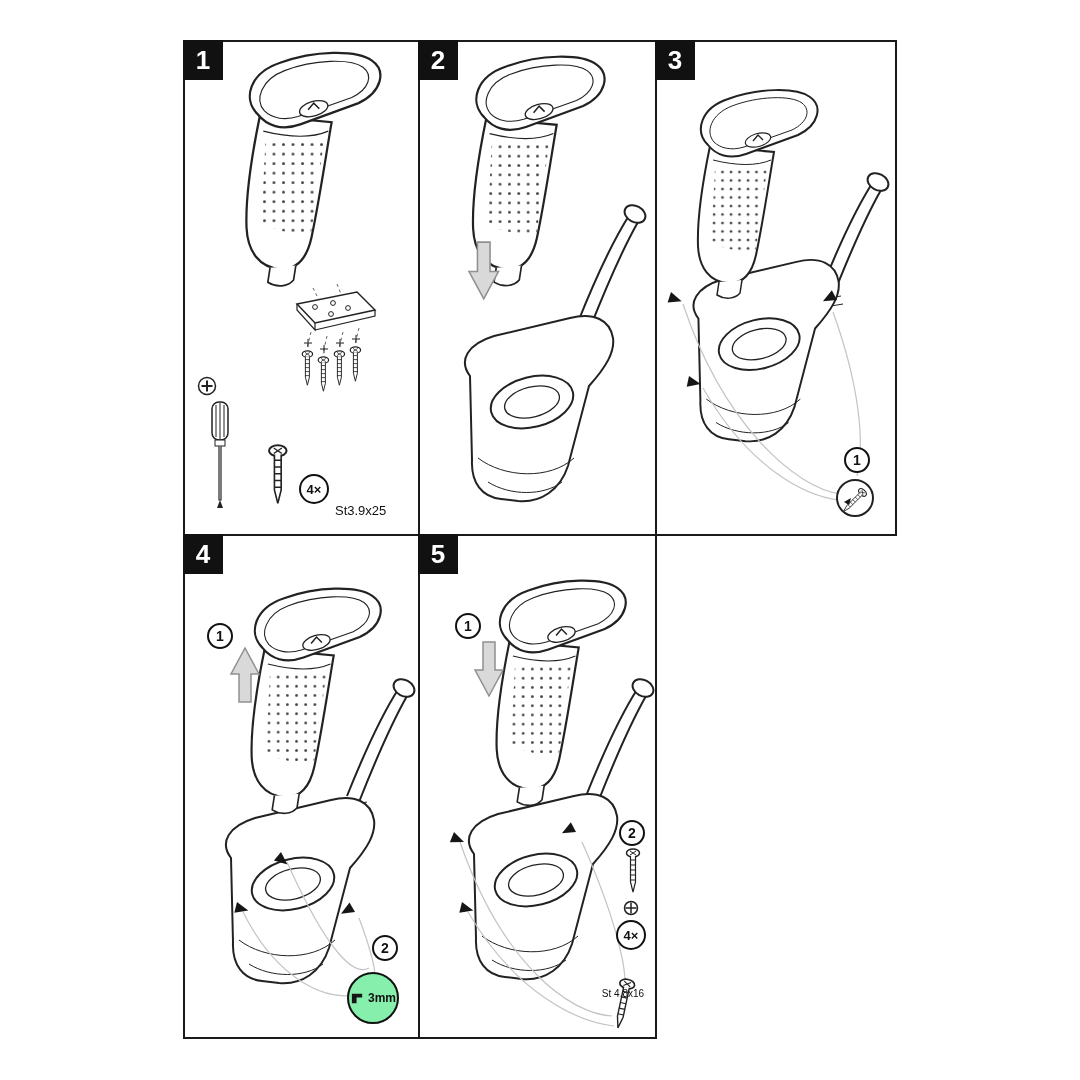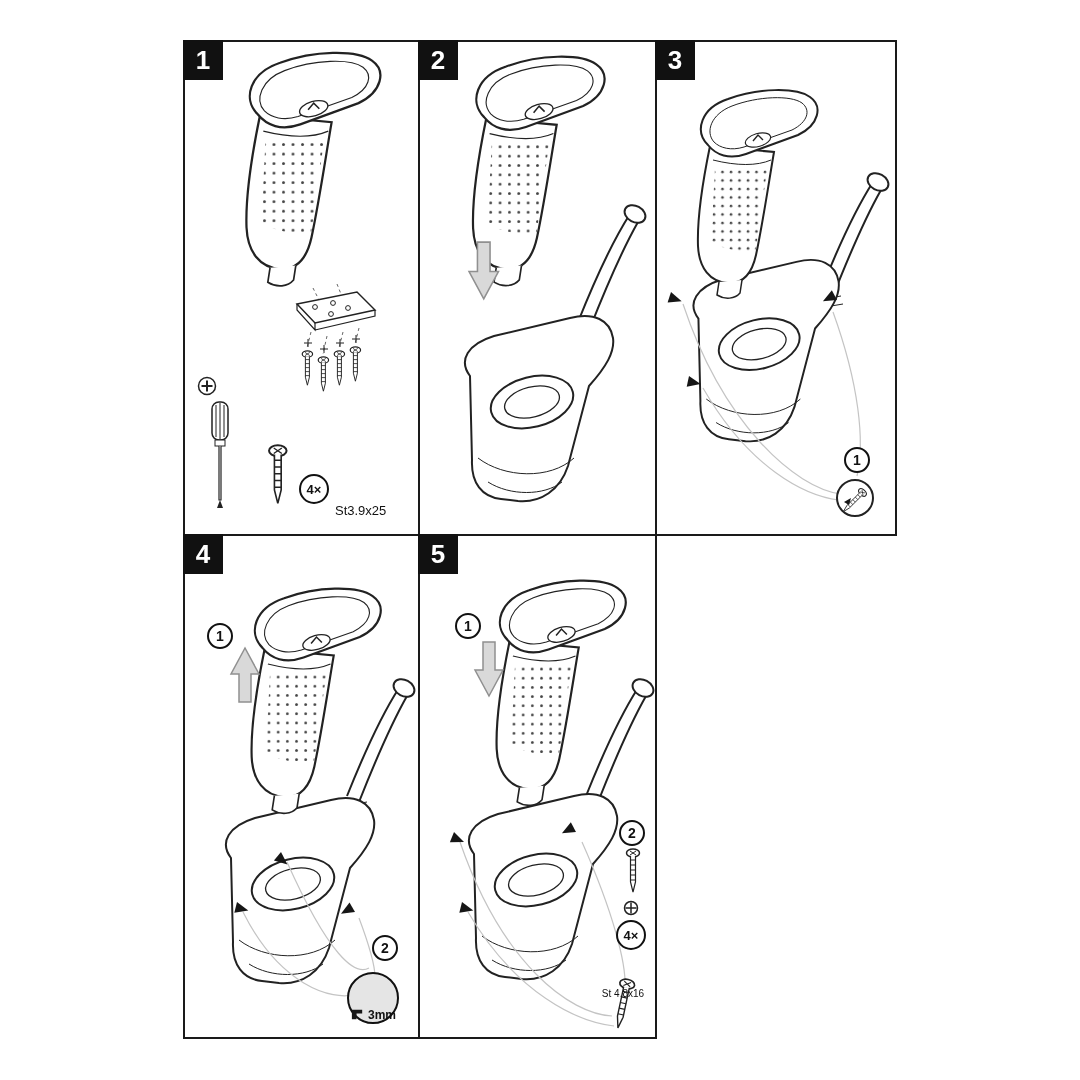--- a/index.html
+++ b/index.html
@@ -24,22 +24,22 @@
   }
   .qty-circle {
     position:absolute; width:30px; height:30px; border:2px solid #111; border-radius:50%;
     background:#fff; box-sizing:border-box; display:flex; align-items:center; justify-content:center;
     font-weight:bold; font-size:13px; color:#111;
   }
   .spec-label { position:absolute; font-size:13px; color:#111; white-space:nowrap; }
   .spec-label.small { font-size:10px; text-align:center;margin-top:28px; }
   .note-circle {
     position:absolute; width:52px; height:52px; border:2px solid #111; border-radius:50%;
-    background:#e5e5e5; box-sizing:border-box; display:flex; flex-direction:row; gap:3px;
-    align-items:flex-end; justify-content:center;
+    background:#86efac; box-sizing:border-box; display:flex; flex-direction:row; gap:3px;
+    align-items:center; justify-content:center;
   }
   .note-circle span { font-weight:bold; font-size:12px; color:#111; }
 </style>
 </head>
 <body>
 
 <svg width="0" height="0" style="position:absolute" aria-hidden="true">
   <defs>
     <pattern id="dotpat" width="8.5" height="8.5" patternUnits="userSpaceOnUse">
       <circle cx="3" cy="3" r="1.3" fill="#444"></circle>

